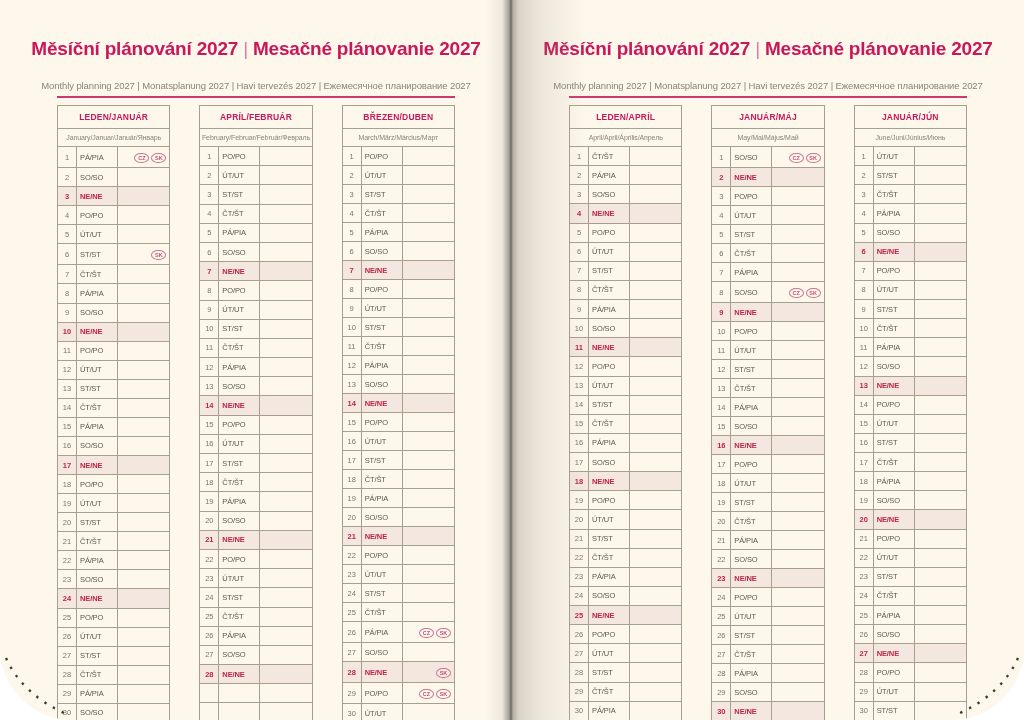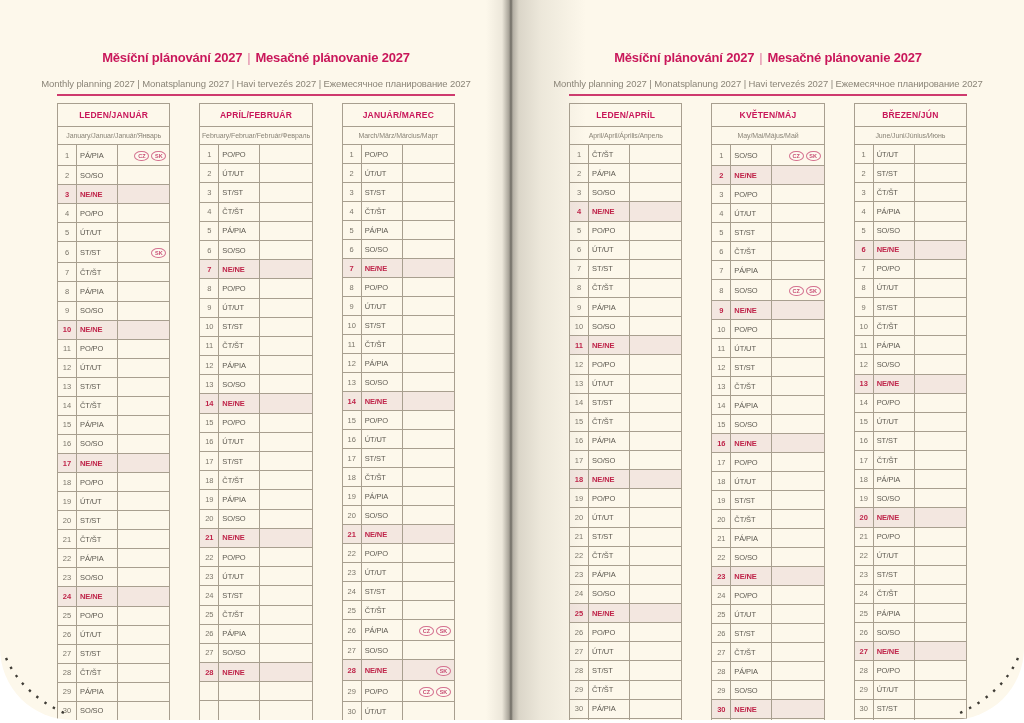--- a/index.html
+++ b/index.html
@@ -12,24 +12,24 @@
   .spine{position:absolute; top:0; left:486px; width:100px; height:720px; pointer-events:none;
      background:linear-gradient(90deg,
         rgba(90,84,72,0) 0%,
         rgba(90,84,72,0.10) 16%,
         rgba(62,58,50,0.45) 23%,
         rgba(40,38,33,0.68) 25%,
         rgba(70,66,58,0.40) 27%,
         rgba(120,114,102,0.26) 33%,
         rgba(150,144,130,0.16) 55%,
         rgba(150,144,130,0.0) 100%);}
-  .page-title{margin-top:50px; text-align:center; font-size:13px; font-weight:bold;
+  .page-title{margin-top:38px; text-align:center; font-size:19px; font-weight:bold;
         color:#c9175a; letter-spacing:-0.2px;}
   .tdiv{color:#df7ba0; font-weight:normal; padding:0 5px;}
-  .page-subtitle{margin-top:13px; text-align:center; font-size:9.5px; color:#8b8578; letter-spacing:-0.1px;}
+  .page-subtitle{margin-top:20px; text-align:center; font-size:9.5px; color:#8b8578; letter-spacing:-0.1px;}
   .rule{height:2px; background:#ce3a6e; width:398px; margin:5px auto 0;}
   .months{display:flex; gap:29px; width:398px; margin:7px auto 0;}
   table.month{border-collapse:collapse; flex:1 1 0; table-layout:fixed;}
   table.month th, table.month td{border:1px solid #a89f8f; overflow:hidden; white-space:nowrap;}
   th.mh{height:20px; font-size:8.5px; color:#c9175a; letter-spacing:0.2px; font-weight:bold; text-align:center;}
   th.ml{height:15px; font-size:7px; color:#8b8578; font-weight:normal; text-align:center; letter-spacing:-0.1px;}
   td{height:16px; background:transparent;}
   td.num{width:16px; text-align:center; font-size:7.5px; color:#7b766a;}
   td.day{width:36px; font-size:7.5px; color:#5d5950; padding-left:3px; letter-spacing:-0.1px;}
   td.note{text-align:right; padding-right:3px;}
@@ -384,21 +384,21 @@
             <tr>
               <td class="num"></td>
               <td class="day"></td>
               <td class="note"></td>
             </tr>
           </tbody>
         </table>
         <table class="month">
           <thead>
             <tr>
-              <th class="mh" colspan="3">JANUÁR/MAREC</th>
+              <th class="mh" colspan="3">BŘEZEN/DUBEN</th>
             </tr>
             <tr>
               <th class="ml" colspan="3">March/März/Március/Март</th>
             </tr>
           </thead>
           <tbody>
             <tr>
               <td class="num">1</td>
               <td class="day">PO/PO</td>
               <td class="note"></td>
@@ -729,21 +729,21 @@
             <tr>
               <td class="num"></td>
               <td class="day"></td>
               <td class="note"></td>
             </tr>
           </tbody>
         </table>
         <table class="month">
           <thead>
             <tr>
-              <th class="mh" colspan="3">KVĚTEN/MÁJ</th>
+              <th class="mh" colspan="3">JANUÁR/MÁJ</th>
             </tr>
             <tr>
               <th class="ml" colspan="3">May/Mai/Május/Май</th>
             </tr>
           </thead>
           <tbody>
             <tr>
               <td class="num">1</td>
               <td class="day">SO/SO</td>
               <td class="note"><span class="hicon">CZ</span><span class="hicon">SK</span></td>
@@ -896,21 +896,21 @@
             <tr>
               <td class="num">31</td>
               <td class="day">PO/PO</td>
               <td class="note"></td>
             </tr>
           </tbody>
         </table>
         <table class="month">
           <thead>
             <tr>
-              <th class="mh" colspan="3">BŘEZEN/JÚN</th>
+              <th class="mh" colspan="3">JANUÁR/JÚN</th>
             </tr>
             <tr>
               <th class="ml" colspan="3">June/Juni/Június/Июнь</th>
             </tr>
           </thead>
           <tbody>
             <tr>
               <td class="num">1</td>
               <td class="day">ÚT/UT</td>
               <td class="note"></td>

